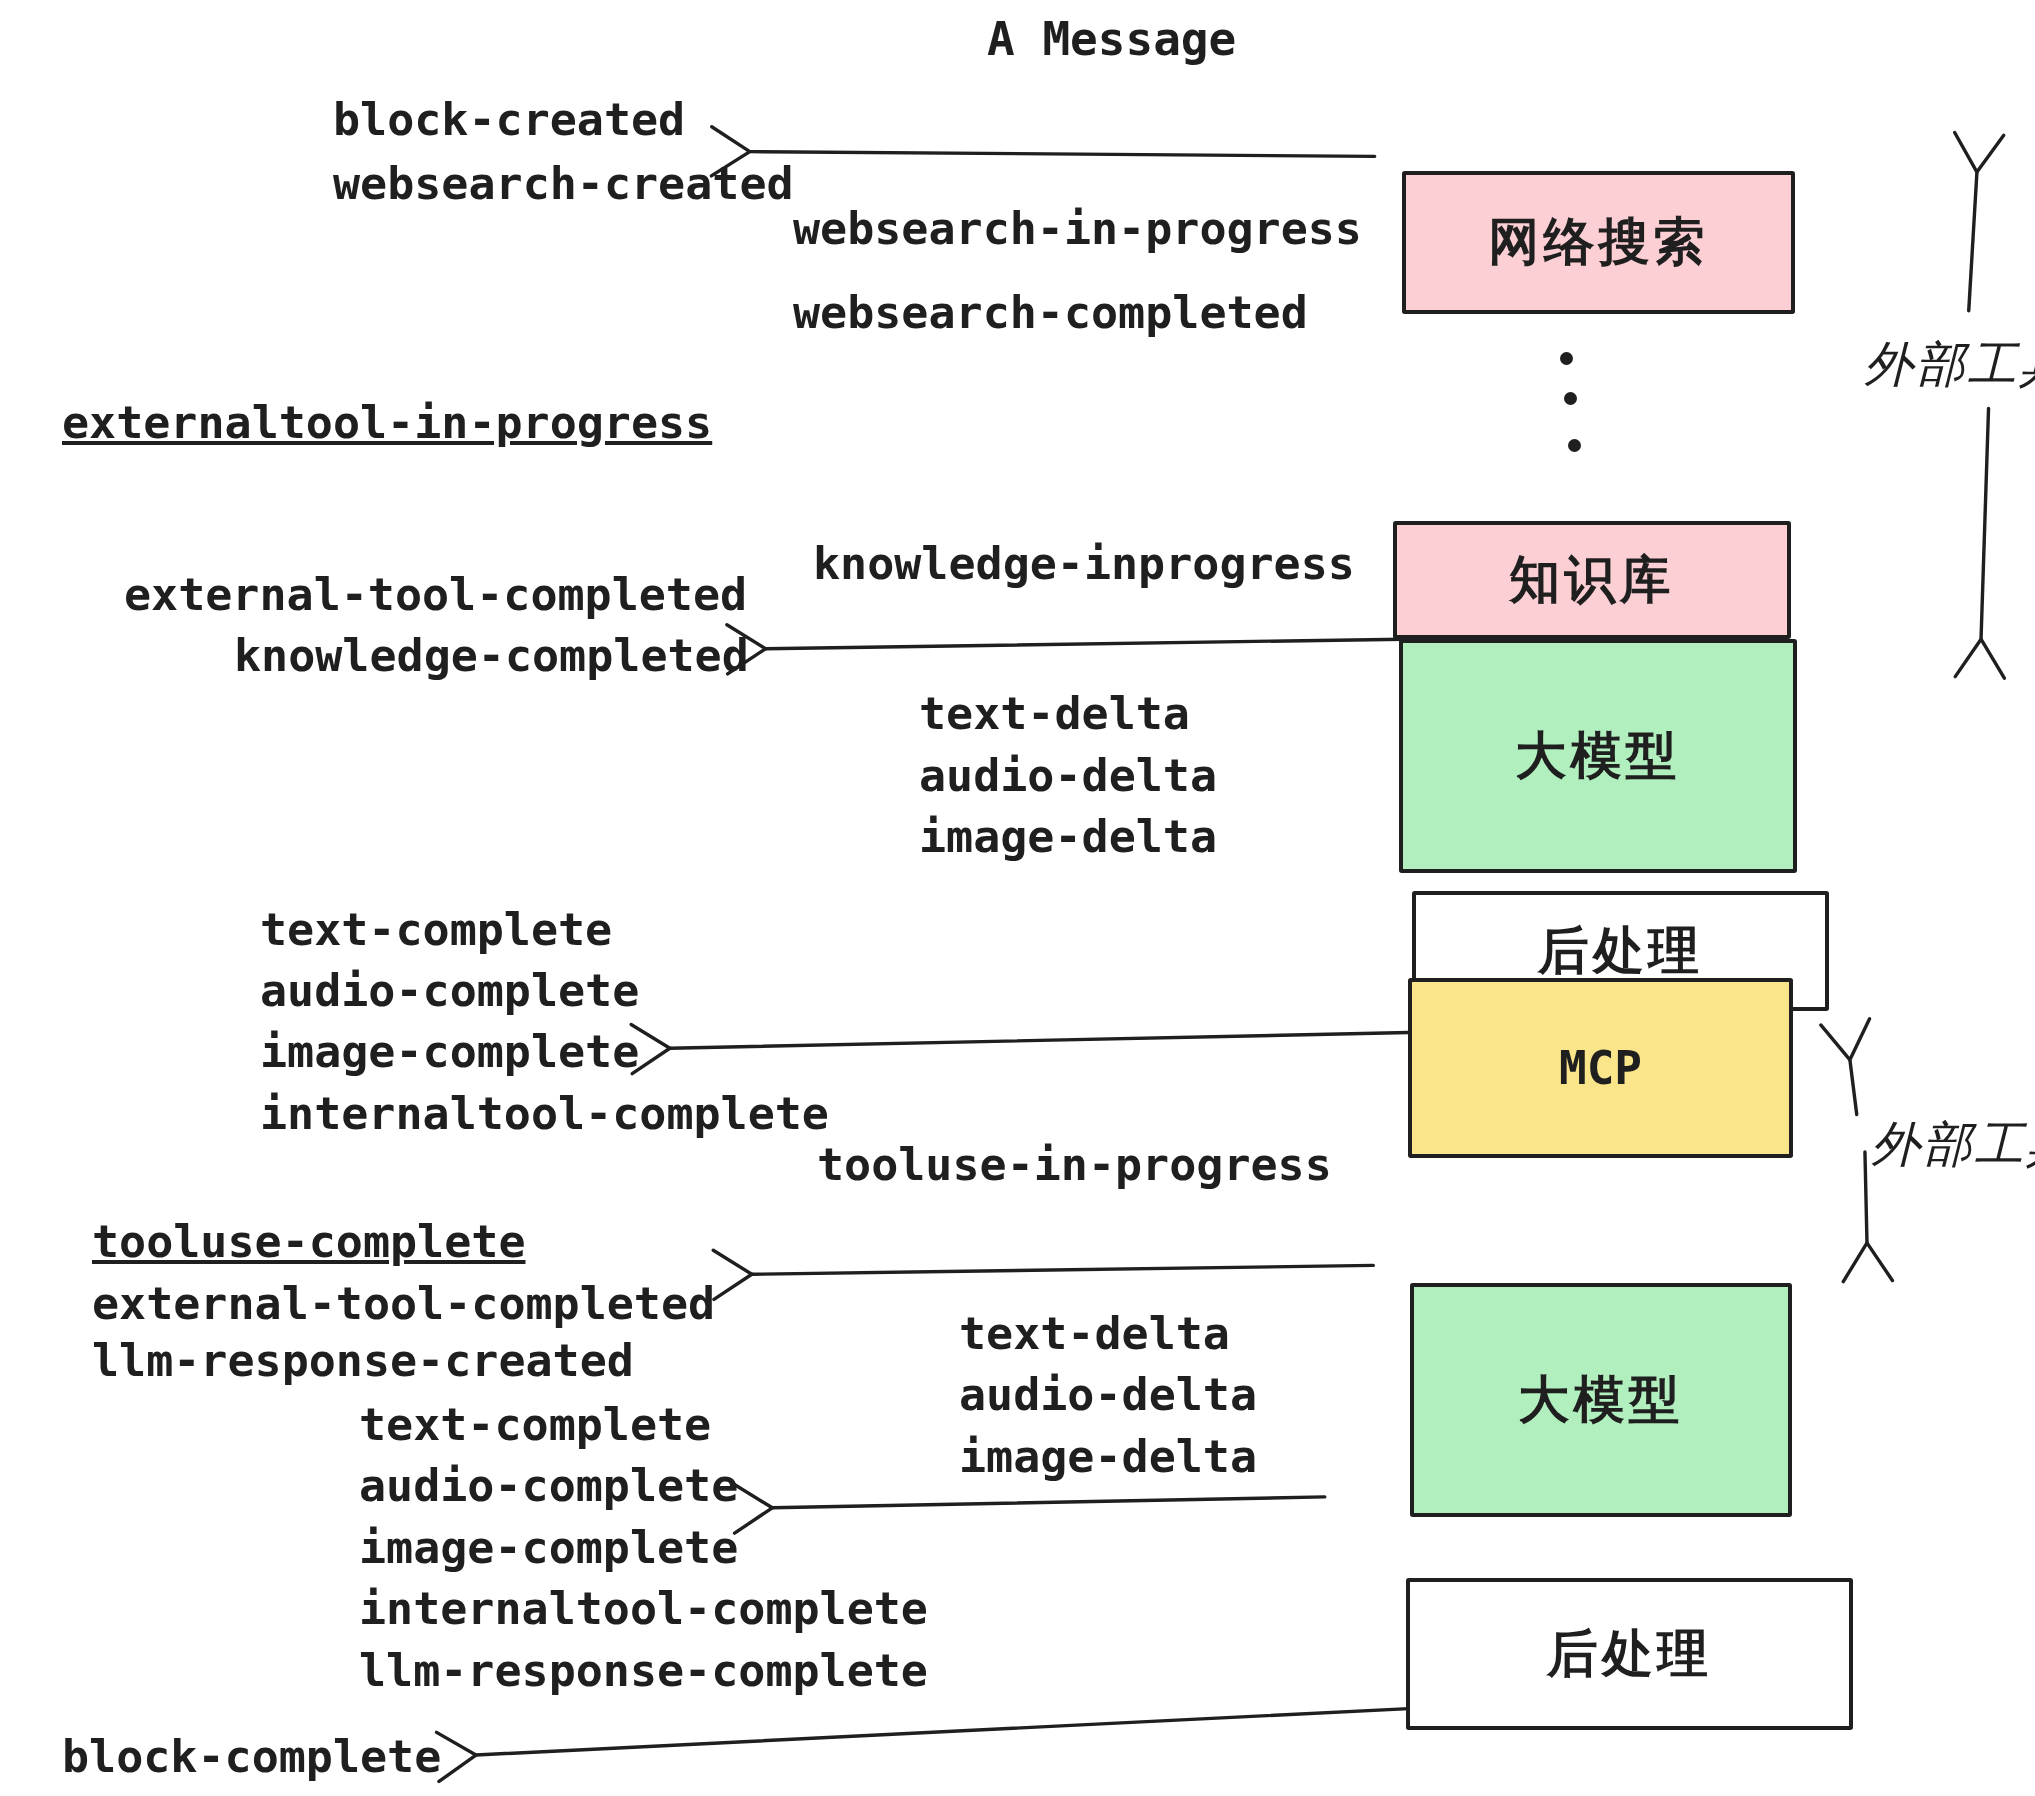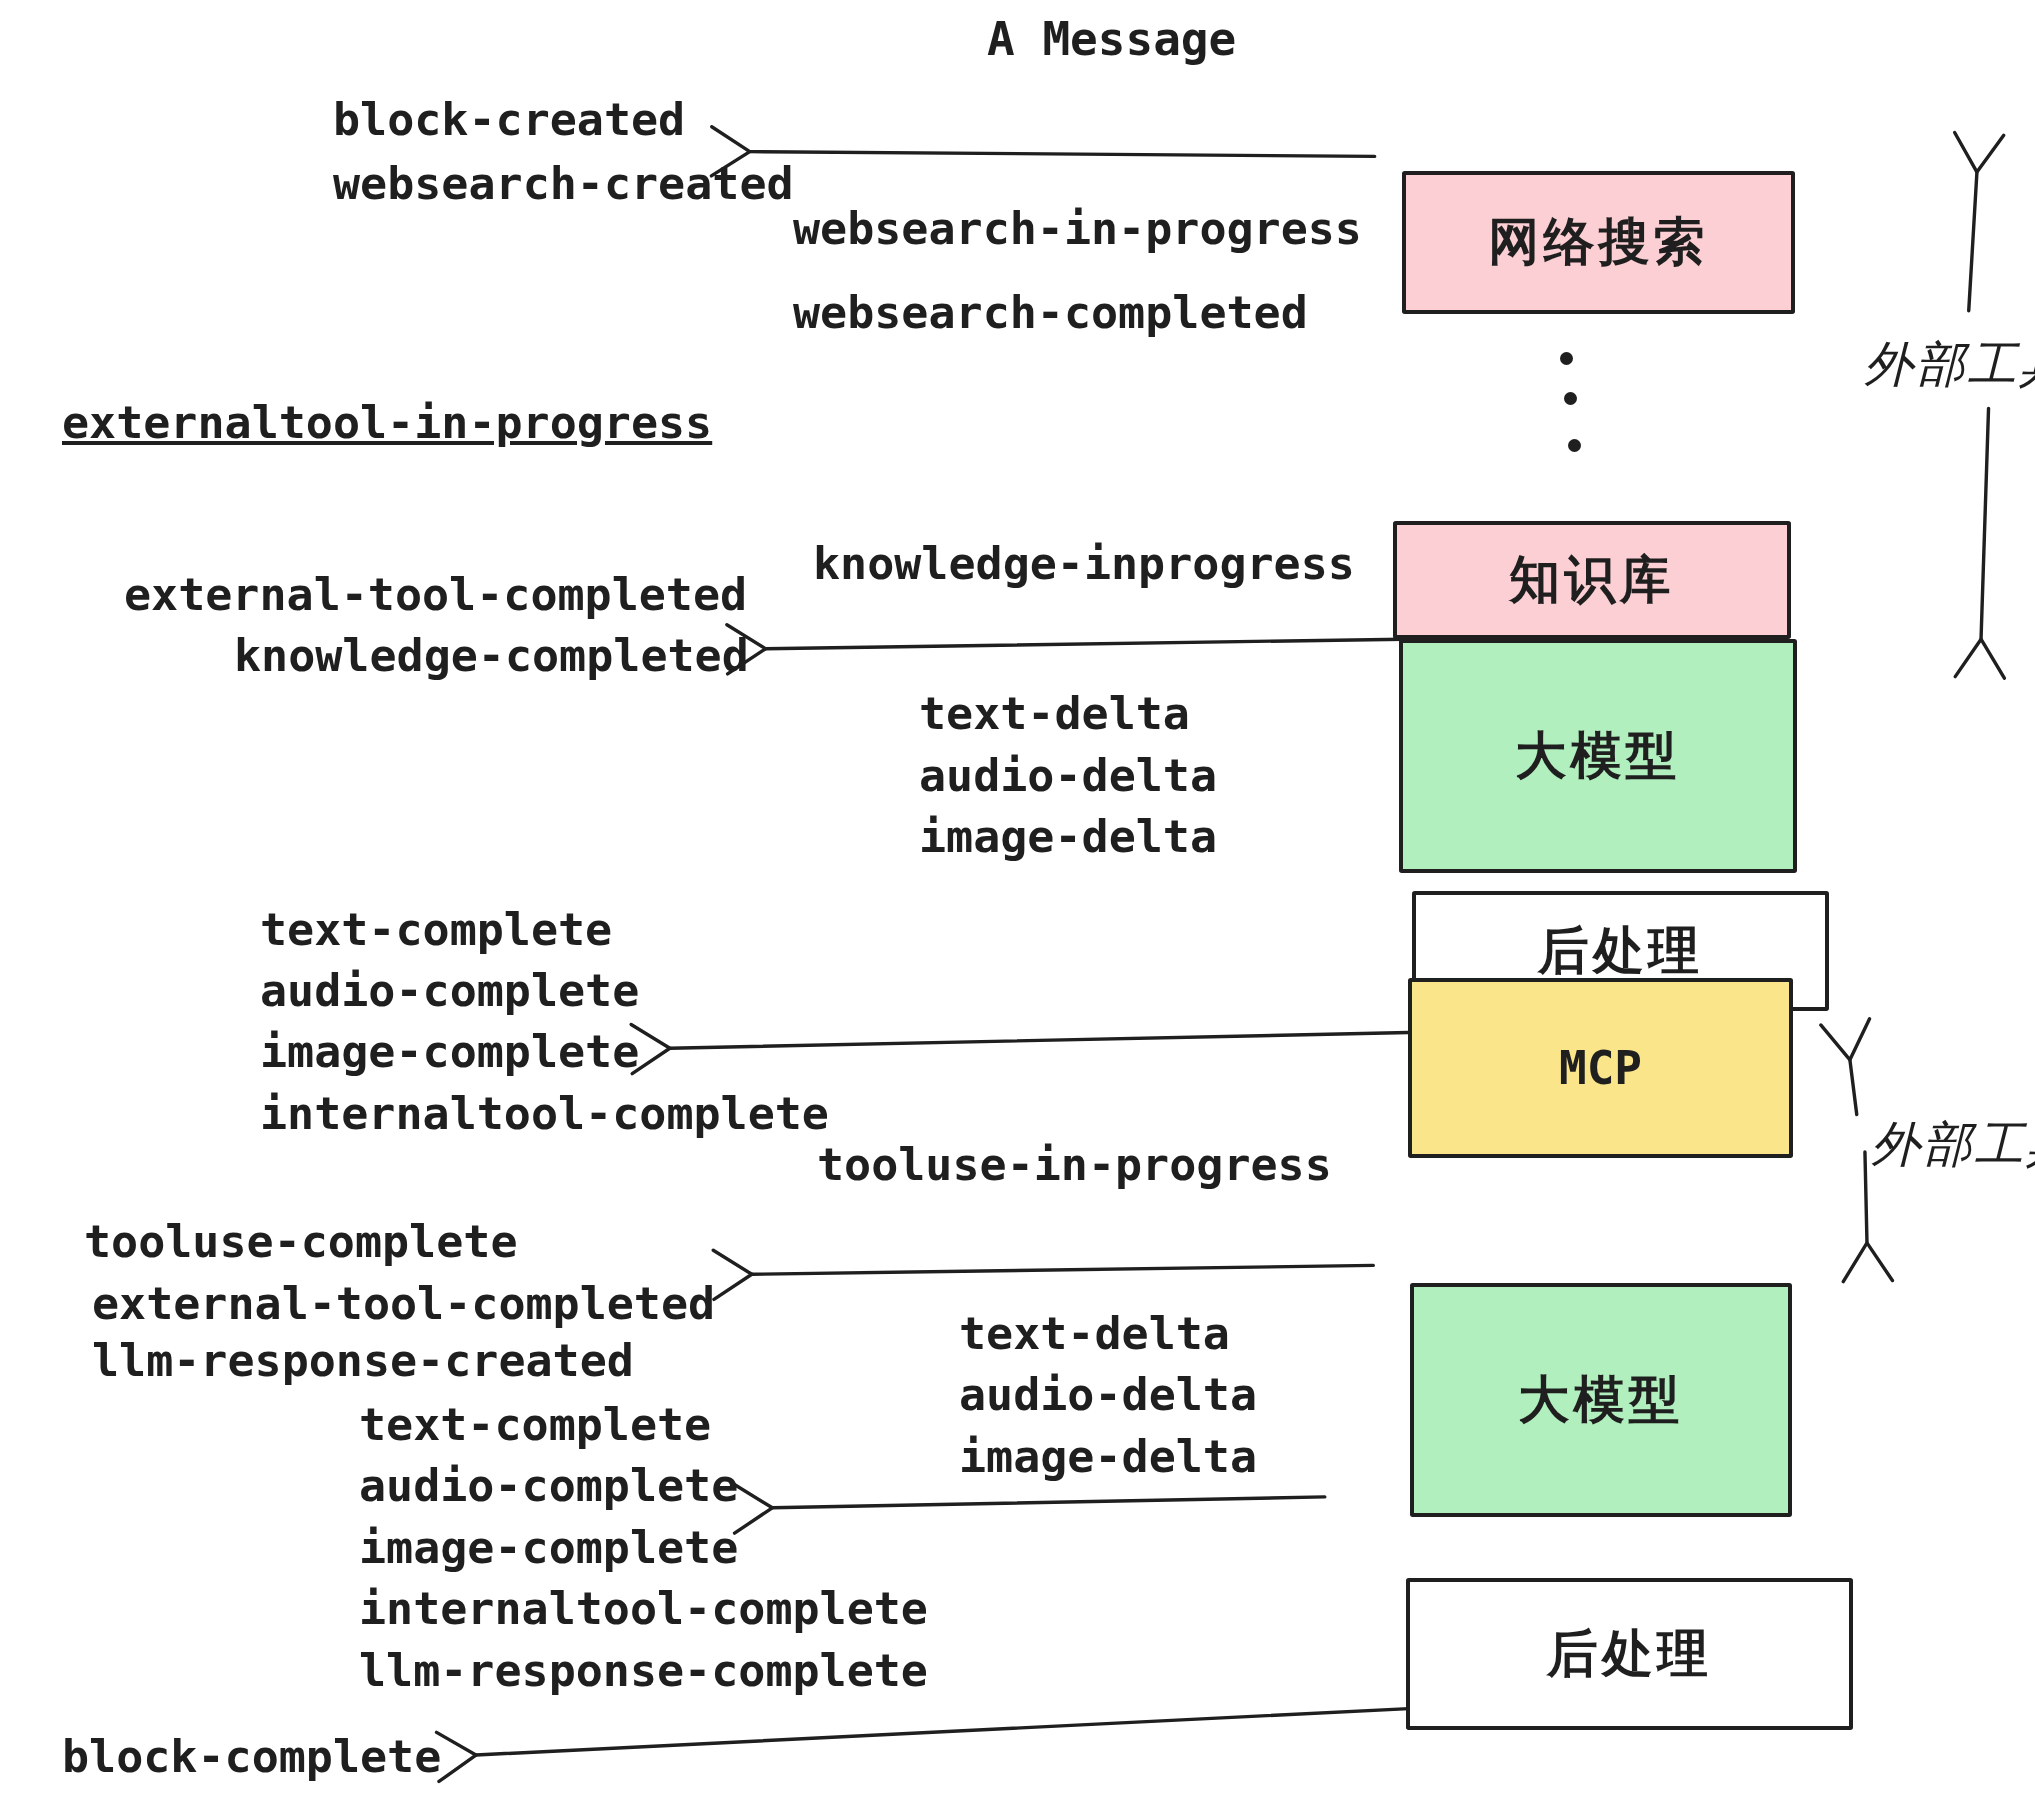--- a/index.html
+++ b/index.html
@@ -132,21 +132,21 @@
   <div class="ev" style="left:876px; top:748px;">audio-delta</div>
   <div class="ev" style="left:876px; top:809px;">image-delta</div>
 
   <div class="ev" style="left:217px; top:902px;">text-complete</div>
   <div class="ev" style="left:217px; top:963px;">audio-complete</div>
   <div class="ev" style="left:217px; top:1024px;">image-complete</div>
   <div class="ev" style="left:217px; top:1086px;">internaltool-complete</div>
 
   <div class="ev" style="left:774px; top:1137px;">tooluse-in-progress</div>
 
-  <div class="ev" style="left:41px; top:1214px;">tooluse-complete</div>
+  <div class="ev" style="left:49px; top:1214px;text-decoration:underline;">tooluse-complete</div>
   <div class="ev" style="left:49px; top:1276px;">external-tool-completed</div>
   <div class="ev" style="left:49px; top:1333px;">llm-response-created</div>
 
   <div class="ev" style="left:916px; top:1306px;">text-delta</div>
   <div class="ev" style="left:916px; top:1367px;">audio-delta</div>
   <div class="ev" style="left:916px; top:1429px;">image-delta</div>
 
   <div class="ev" style="left:316px; top:1397px;">text-complete</div>
   <div class="ev" style="left:316px; top:1458px;">audio-complete</div>
   <div class="ev" style="left:316px; top:1520px;">image-complete</div>

